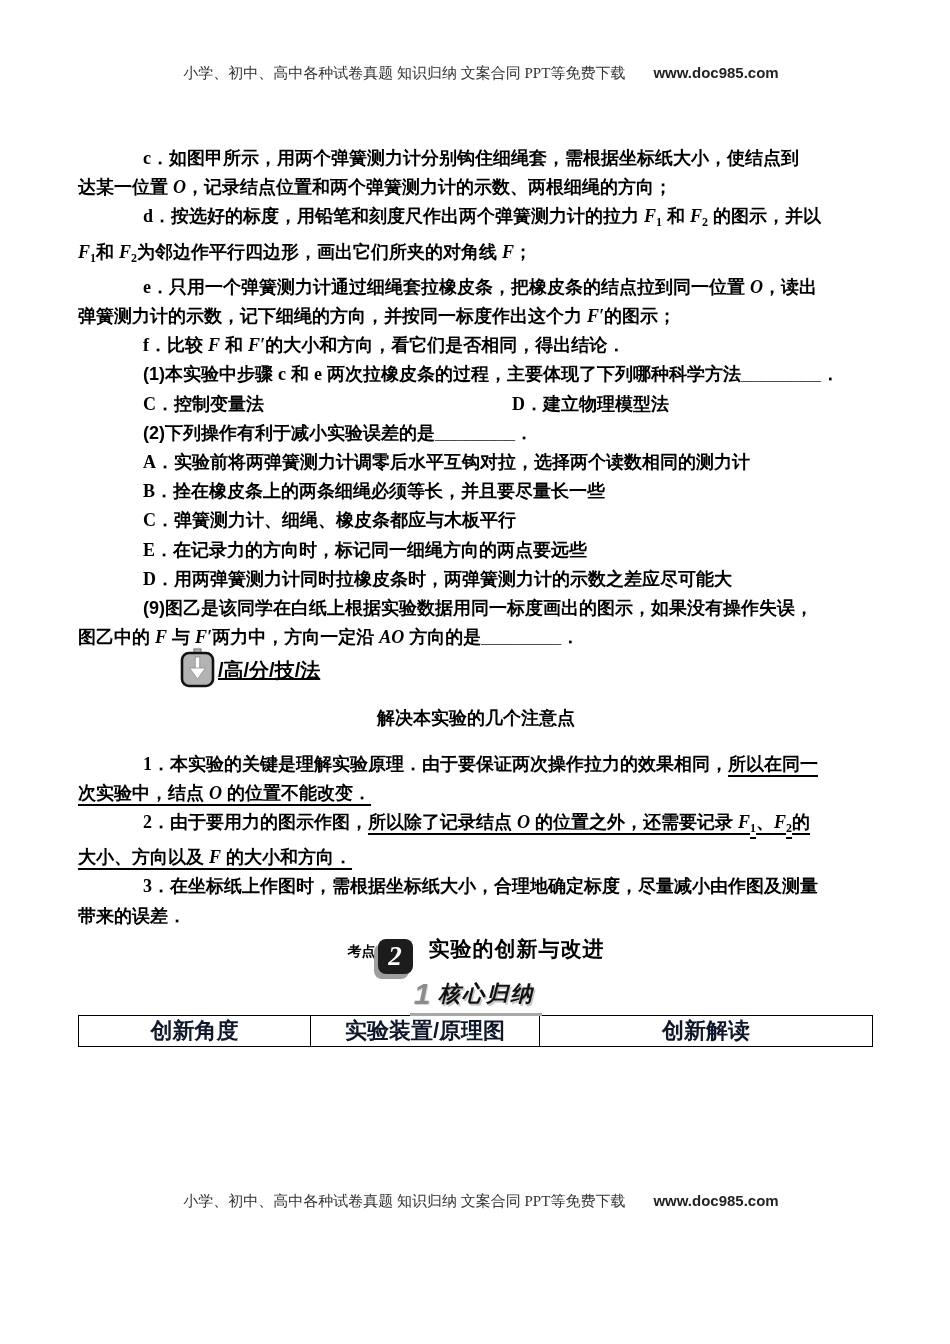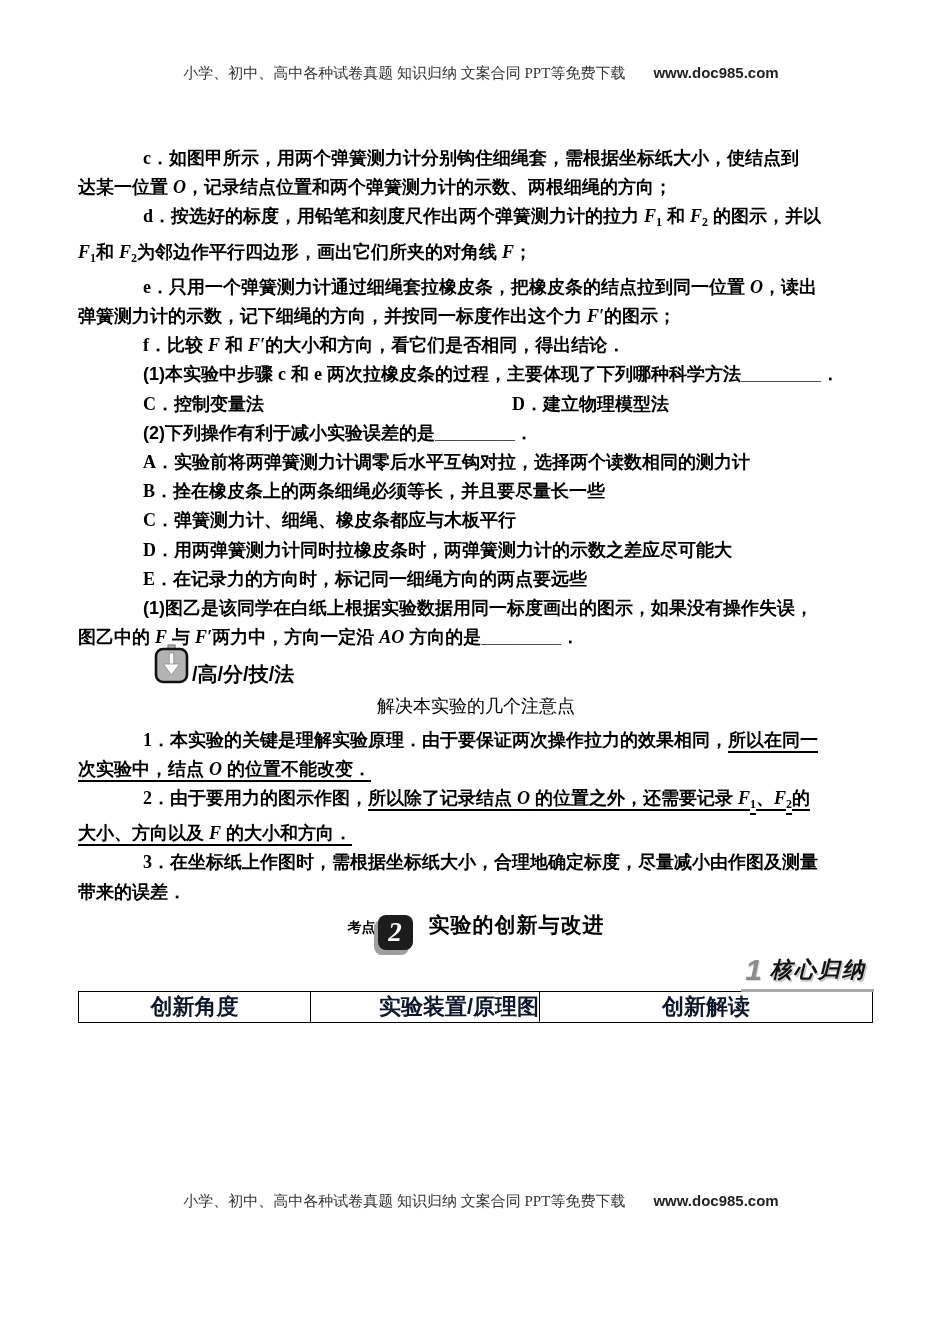--- a/index.html
+++ b/index.html
@@ -35,42 +35,42 @@
   }
   .line.indent { text-indent:65px; }
   .line.cols { padding-left:65px; text-indent:0; }
   .opt-col:first-child { display:inline-block; width:369px; }
   .seg-rom { font-family:"Liberation Serif", serif; }
   .seg-var { font-family:"Liberation Serif", serif; font-style:italic; }
   .seg-sub { font-family:"Liberation Serif", serif; font-size:12px; vertical-align:-4px; }
   .seg-blank { font-weight:bold; }
   .seg-u { text-decoration:underline; text-decoration-thickness:1.5px; text-underline-offset:5px; }
   .tech-row {
-    height:36px; margin-left:76px;
-    display:flex; align-items:flex-end;
+    height:36px; margin-left:102px;
+    display:flex; align-items:center;text-decoration:underline;
   }
   .tech-label { font-size:20px; font-weight:bold; color:#000; margin-left:2px; }
   .note-heading {
-    margin:4px; font-size:18px; line-height:29.2px; font-weight:normal;
+    margin:16px; font-size:18px; line-height:29.2px; font-weight:bold;
     text-align:center; color:#000;
   }
   .topic-row {
     margin-top:4px; height:42px; text-align:center; white-space:nowrap;
   }
   .topic-prefix { font-size:14px; font-weight:bold; color:#000; }
   .topic-badge {
     display:inline-block; width:35px; height:35px; line-height:34px;
     background:#1c1c1c; color:#fff; text-align:center;
     font-family:"Liberation Serif", serif; font-style:italic; font-weight:bold; font-size:27px;
     border-radius:8px;
     box-shadow:-4px 5px 0 #9e9e9e;
     vertical-align:-9px; margin:0 16px 0 2px;
   }
   .topic-title { font-size:21px; font-weight:bold; color:#000; letter-spacing:1px; }
-  .core-row { height:32px; text-align:right; }
+  .core-row { height:32px; text-align:center; }
   .core-inner {
     display:inline-block; border-bottom:3px solid #a8a8a8; padding:0 8px 2px 4px;
   }
   .core-num {
     font-size:30px; font-style:italic; font-weight:bold; color:#8c8c8c;
     margin-right:8px; vertical-align:-3px;
     text-shadow:1px 1px 0 #d8d8d8;
   }
   .core-label {
     font-size:22px; font-style:italic; font-weight:bold; color:#111;
@@ -80,21 +80,21 @@
   .innov-table {
     margin-top:6px; width:795px;
     border-collapse:collapse;
   }
   .innov-table th {
     border:1.8px solid #000;
     height:29px; font-size:22px; font-weight:bold; color:#0f172a;
     text-align:center; padding:0;
   }
   .innov-table .col1 { width:231px; }
-  .innov-table .col2 { width:228px;text-align:right; }
+  .innov-table .col2 { width:228px; }
 </style>
 </head>
 <body>
 
 <div class="page">
 
   <div class="page-header">
     <span>小学、初中、高中各种试卷真题 知识归纳 文案合同 PPT等免费下载</span><span class="hdr-url">www.doc985.com</span>
   </div>
 
@@ -109,23 +109,23 @@
         <div class="line"><span class="seg-var">F</span><span class="seg-sub">1</span><span class="seg-cn">和 </span><span class="seg-var">F</span><span class="seg-sub">2</span><span class="seg-cn">为邻边作平行四边形，画出它们所夹的对角线 </span><span class="seg-var">F</span><span class="seg-cn">；</span></div>
         <div class="line indent"><span class="seg-rom">e</span><span class="seg-cn">．只用一个弹簧测力计通过细绳套拉橡皮条，把橡皮条的结点拉到同一位置 </span><span class="seg-var">O</span><span class="seg-cn">，读出</span></div>
         <div class="line"><span class="seg-cn">弹簧测力计的示数，记下细绳的方向，并按同一标度作出这个力 </span><span class="seg-var">F′</span><span class="seg-cn">的图示；</span></div>
         <div class="line indent"><span class="seg-rom">f</span><span class="seg-cn">．比较 </span><span class="seg-var">F</span><span class="seg-cn"> 和 </span><span class="seg-var">F′</span><span class="seg-cn">的大小和方向，看它们是否相同，得出结论．</span></div>
         <div class="line indent"><span class="seg-cn">(1)本实验中步骤 </span><span class="seg-rom">c</span><span class="seg-cn"> 和 </span><span class="seg-rom">e</span><span class="seg-cn"> 两次拉橡皮条的过程，主要体现了下列哪种科学方法</span><span class="seg-blank">________</span><span class="seg-cn">．</span></div>
         <div class="line cols"><span class="opt-col"><span class="seg-rom">C</span><span class="seg-cn">．控制变量法</span></span><span class="opt-col"><span class="seg-rom">D</span><span class="seg-cn">．建立物理模型法</span></span></div>
         <div class="line indent"><span class="seg-cn">(2)下列操作有利于减小实验误差的是</span><span class="seg-blank">________</span><span class="seg-cn">．</span></div>
         <div class="line indent"><span class="seg-rom">A</span><span class="seg-cn">．实验前将两弹簧测力计调零后水平互钩对拉，选择两个读数相同的测力计</span></div>
         <div class="line indent"><span class="seg-rom">B</span><span class="seg-cn">．拴在橡皮条上的两条细绳必须等长，并且要尽量长一些</span></div>
         <div class="line indent"><span class="seg-rom">C</span><span class="seg-cn">．弹簧测力计、细绳、橡皮条都应与木板平行</span></div>
+        <div class="line indent"><span class="seg-rom">E</span><span class="seg-cn">．在记录力的方向时，标记同一细绳方向的两点要远些</span></div>
         <div class="line indent"><span class="seg-rom">D</span><span class="seg-cn">．用两弹簧测力计同时拉橡皮条时，两弹簧测力计的示数之差应尽可能大</span></div>
-        <div class="line indent"><span class="seg-rom">E</span><span class="seg-cn">．在记录力的方向时，标记同一细绳方向的两点要远些</span></div>
-        <div class="line indent"><span class="seg-cn">(1)图乙是该同学在白纸上根据实验数据用同一标度画出的图示，如果没有操作失误，</span></div>
+        <div class="line indent"><span class="seg-cn">(9)图乙是该同学在白纸上根据实验数据用同一标度画出的图示，如果没有操作失误，</span></div>
         <div class="line"><span class="seg-cn">图乙中的 </span><span class="seg-var">F</span><span class="seg-cn"> 与 </span><span class="seg-var">F′</span><span class="seg-cn">两力中，方向一定沿 </span><span class="seg-var">AO</span><span class="seg-cn"> 方向的是</span><span class="seg-blank">________</span><span class="seg-cn">．</span></div>
       </div>
 
     <div class="tech-row">
       <span>
         <svg width="36" height="40" viewBox="0 0 36 40">
           <rect x="14" y="1" width="7" height="9" fill="#b3b3b3" stroke="#7a7a7a" stroke-width="1.2"></rect>
           <rect x="2" y="5" width="31" height="33" rx="7" fill="#b3b3b3" stroke="#111" stroke-width="2.6"></rect>
           <rect x="15.2" y="9" width="4.6" height="12" fill="#ffffff" stroke="#8a8a8a" stroke-width="0.8"></rect>
           <polygon points="9.5,20 25.5,20 17.5,31" fill="#ffffff" stroke="#8a8a8a" stroke-width="0.8"></polygon>

